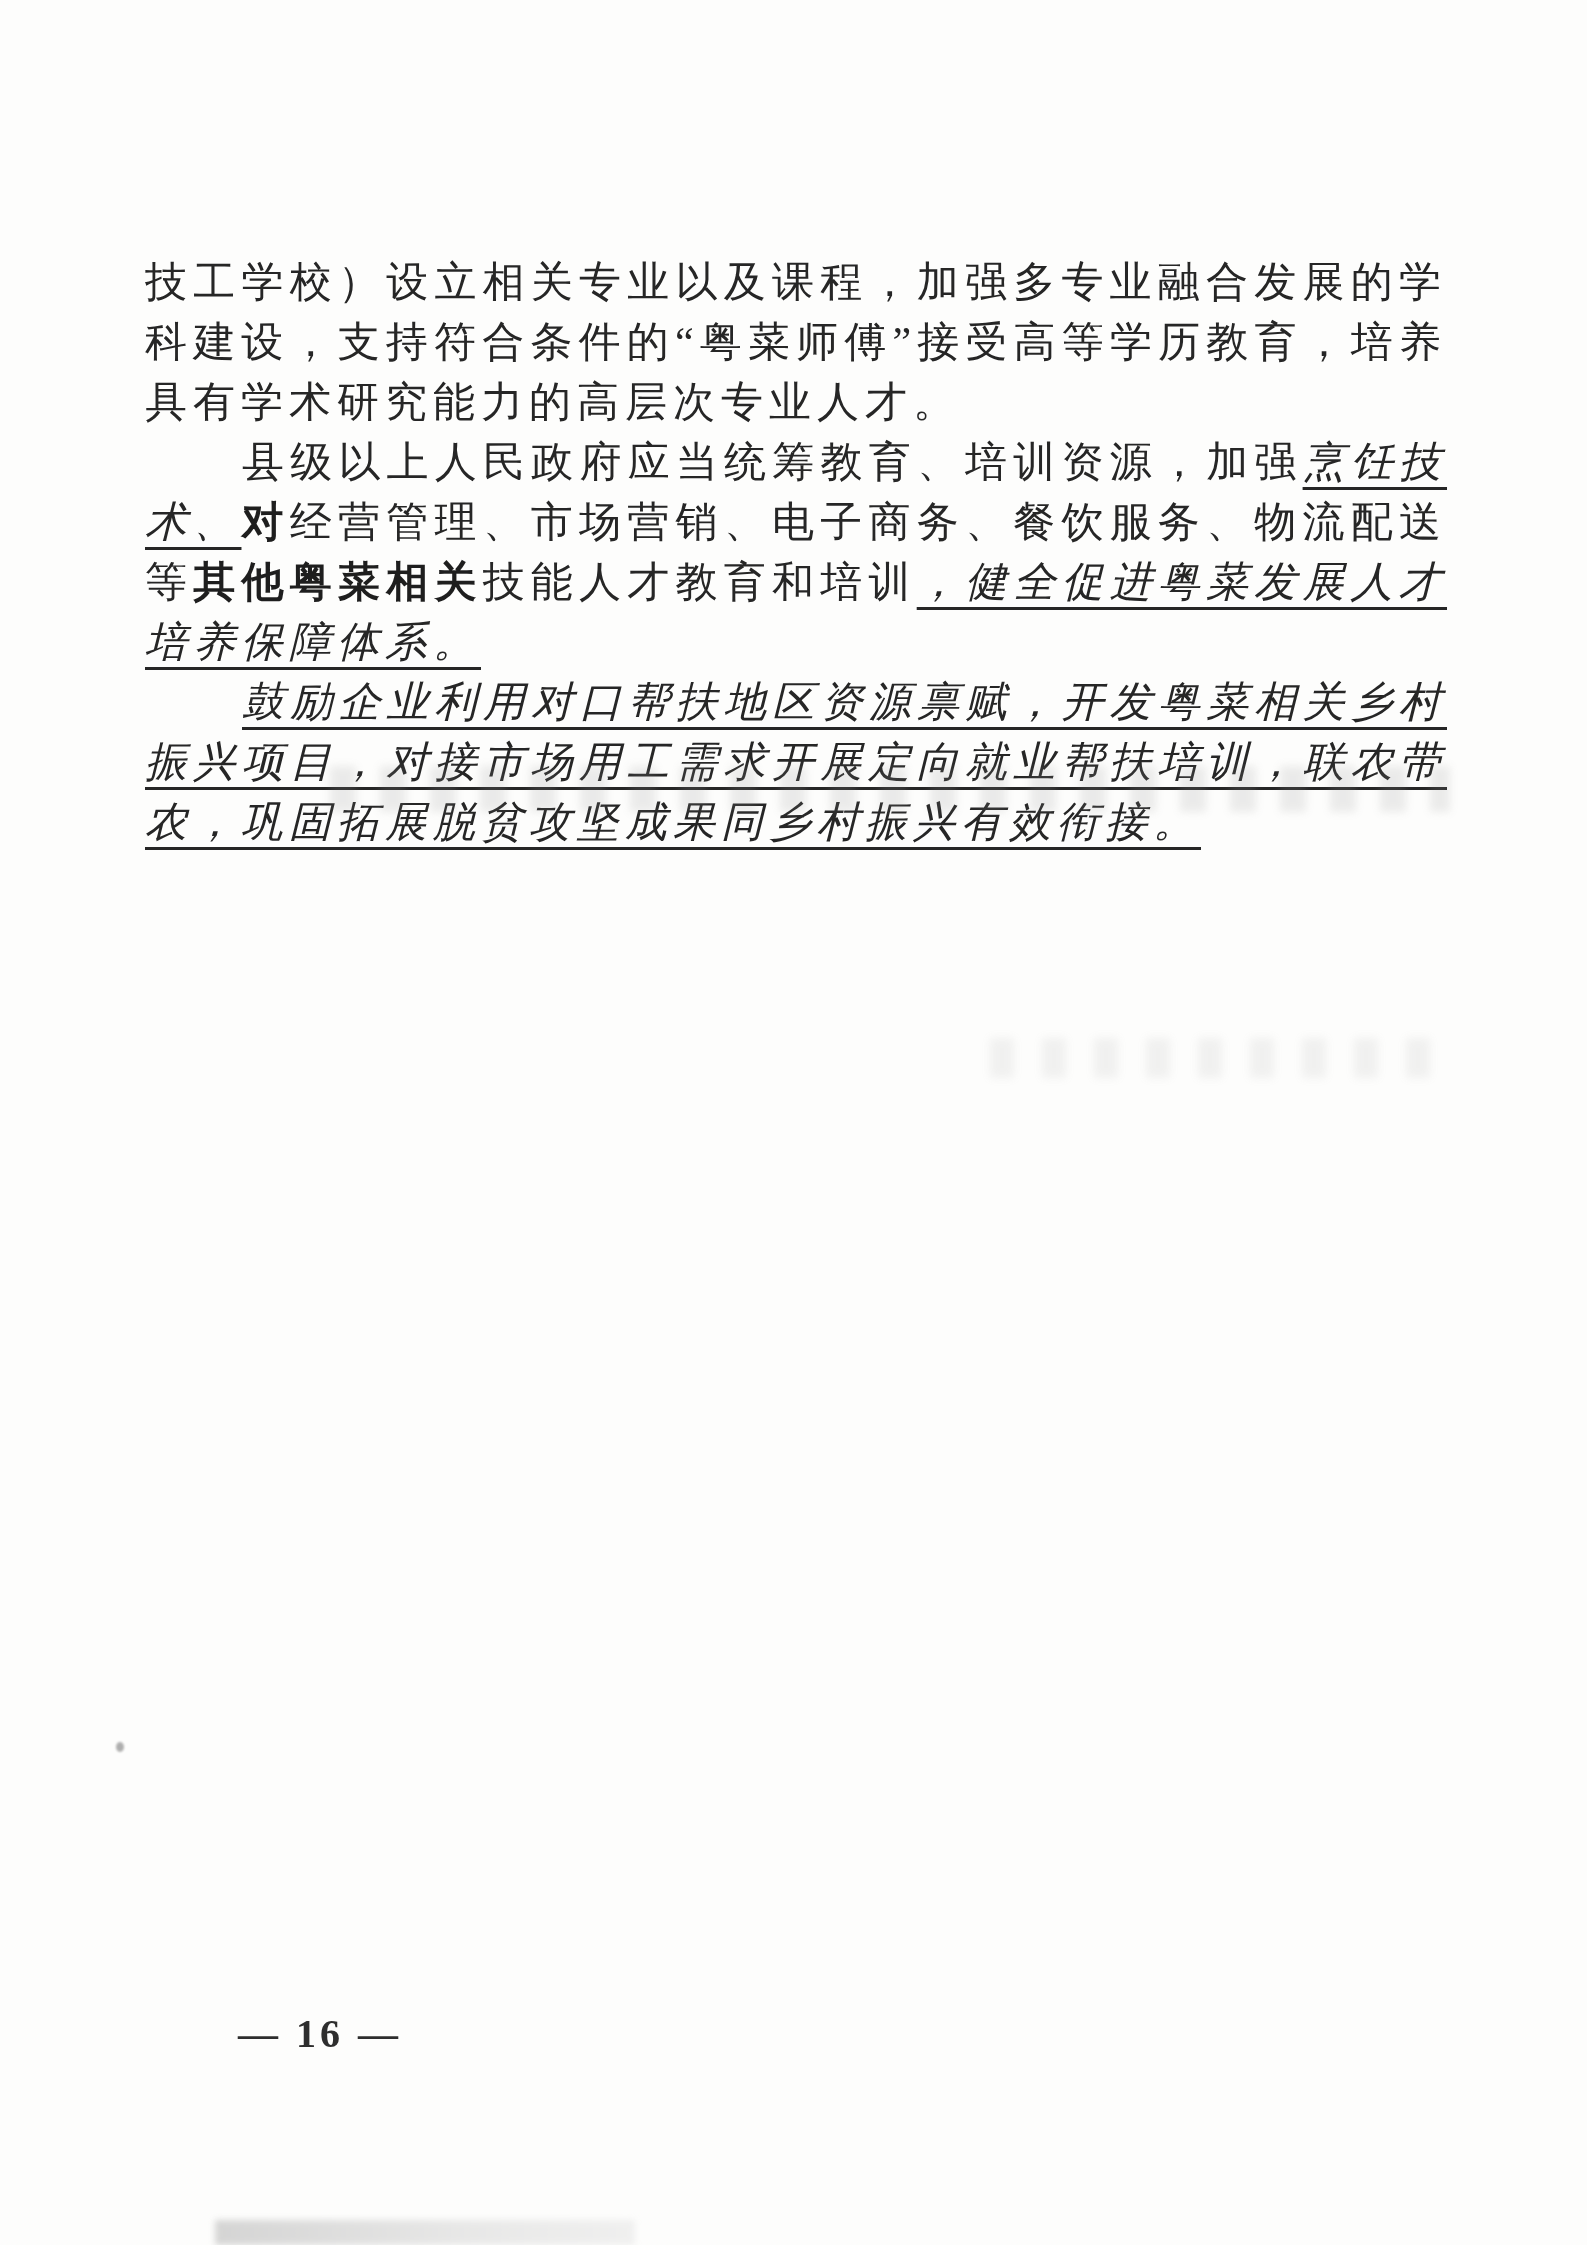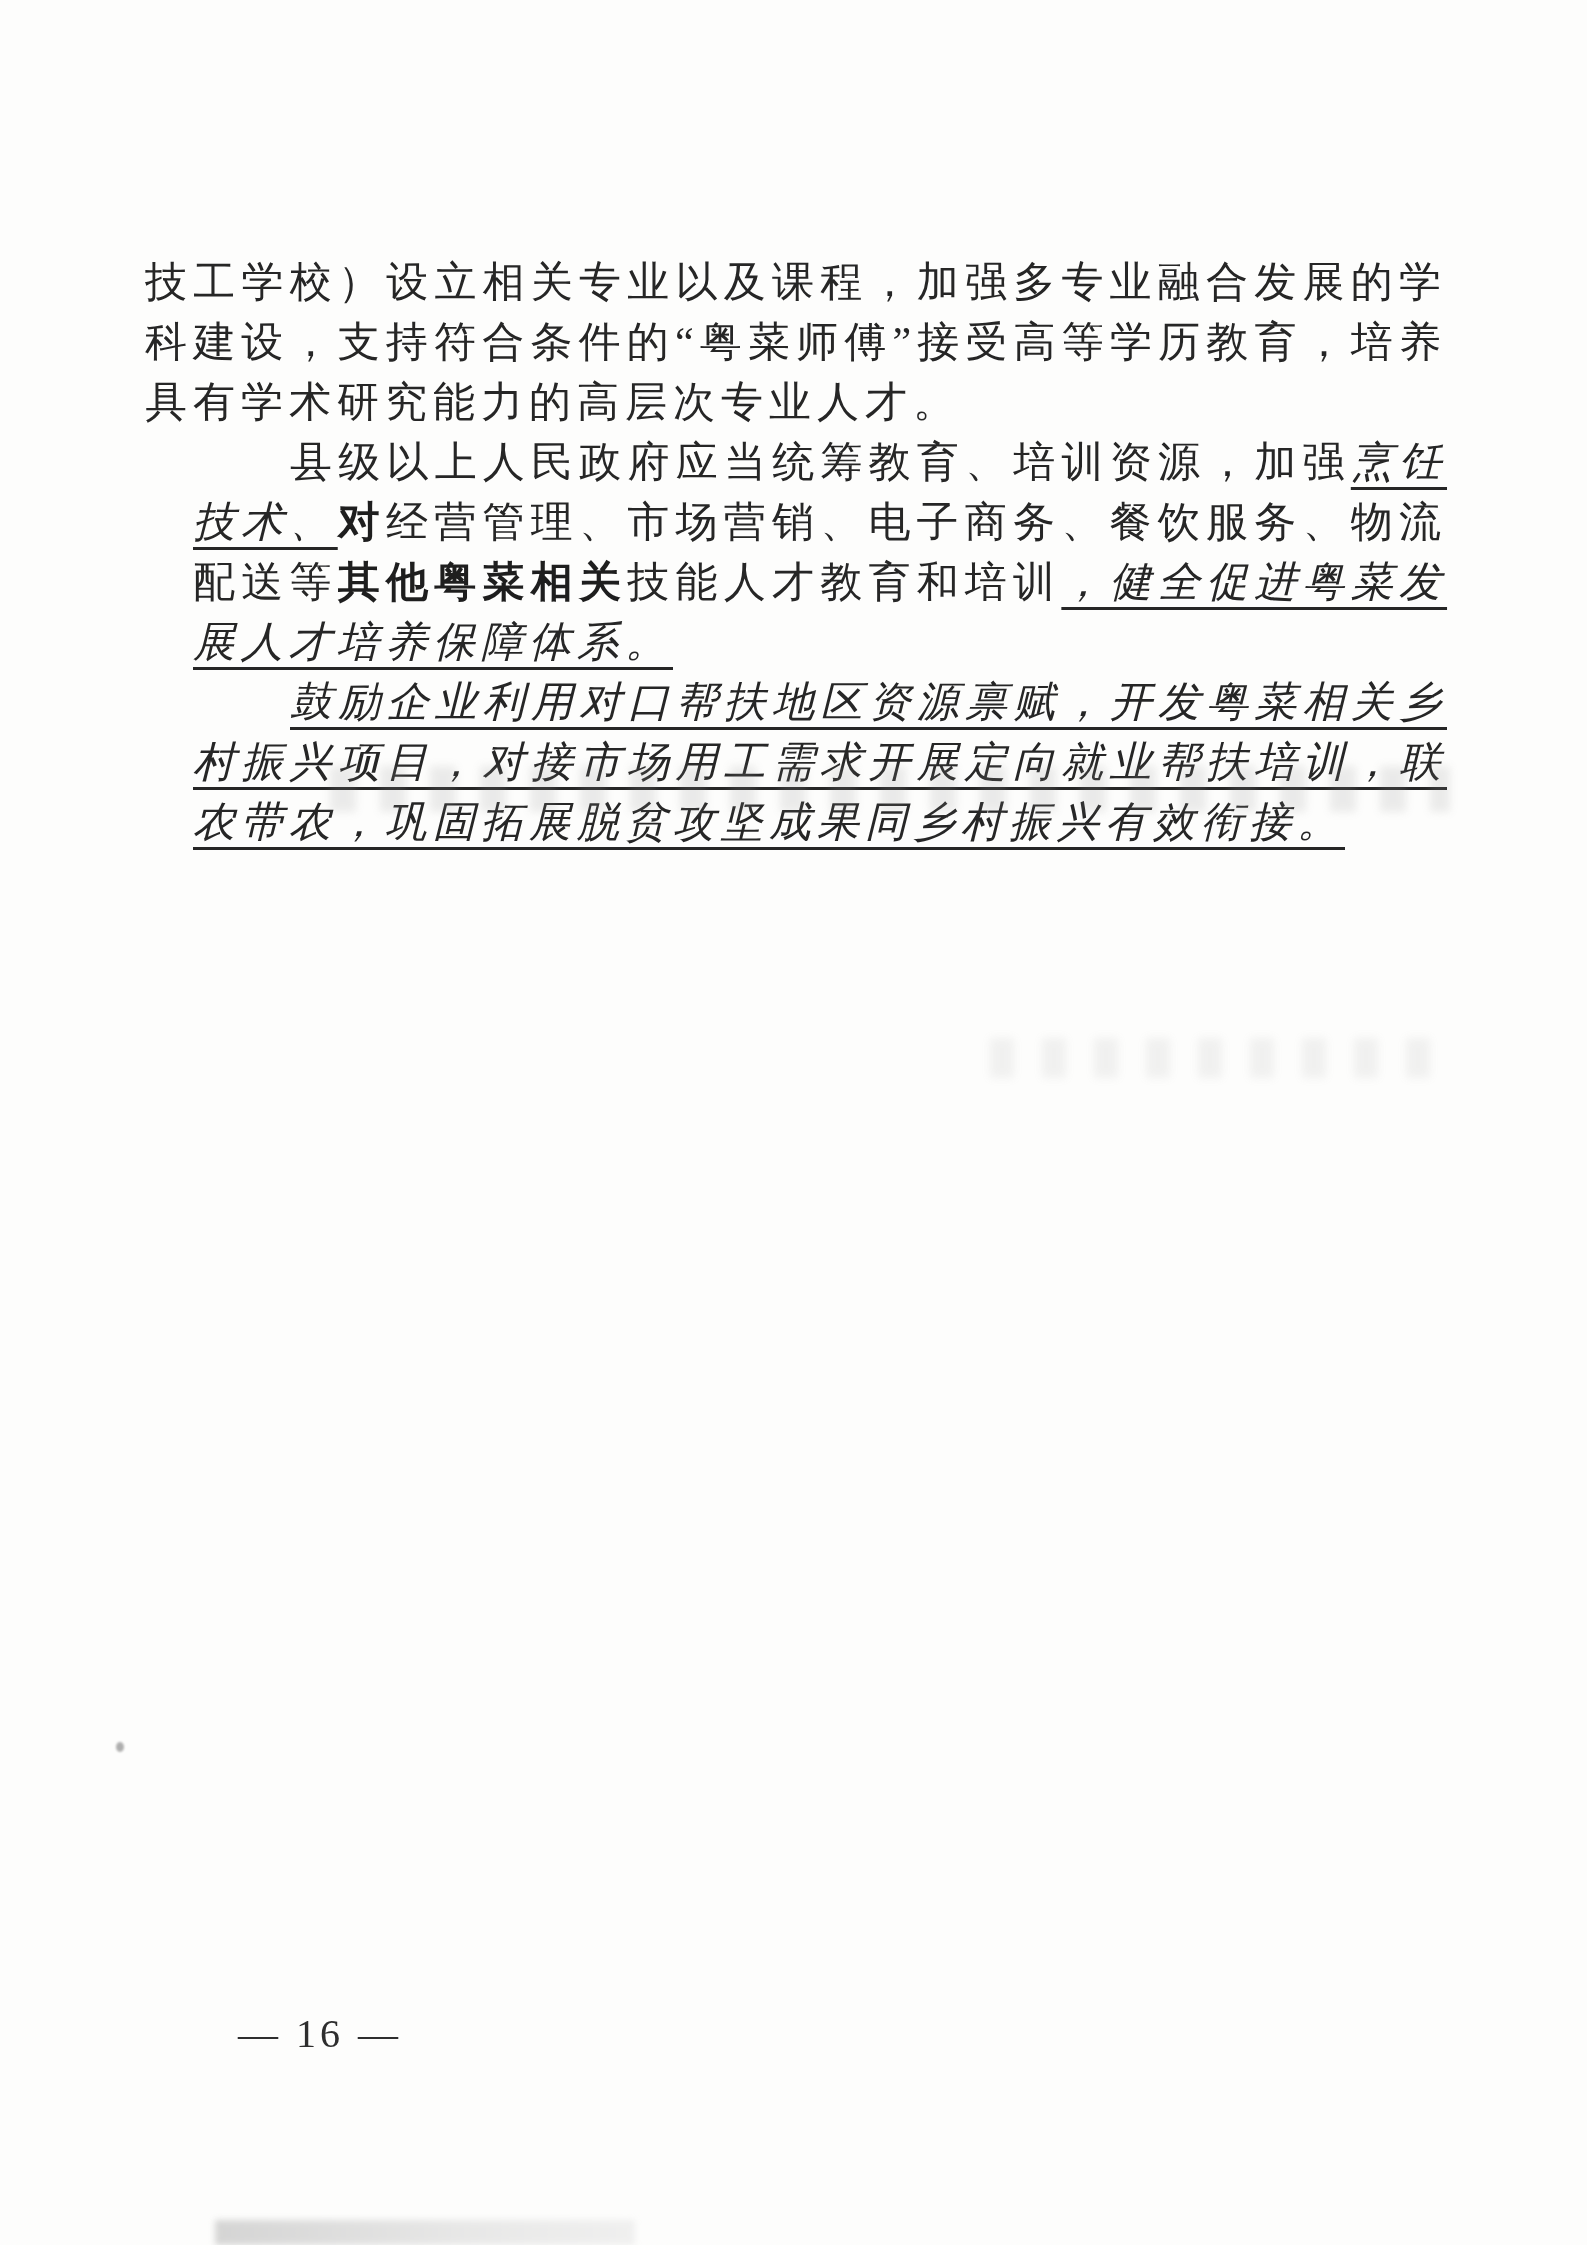--- a/index.html
+++ b/index.html
@@ -19,40 +19,41 @@
     width: 1302px;
   }
   p.para {
     margin: 0;
     font-size: 42px;
     line-height: 60px;
     letter-spacing: 6px;
     text-align: justify;
     text-justify: inter-ideograph;
   }
-  p.para.indent { text-indent: 97px; margin-left: 48px; }
+  p.para.indent { text-indent: 97px; }
   .seg-regular { }
   .seg-bold {
     font-family: "Liberation Sans", "DejaVu Sans", sans-serif;
     font-weight: 700;
     color: #1e1e1e;
   }
   .seg-ins {
     font-style: italic;
     text-decoration: underline;
     text-decoration-thickness: 2.5px;
     text-underline-offset: 11px;
   }
   .footer {
     position: absolute;
     top: 2010px;
     left: 238px;
     font-size: 40px;
     letter-spacing: 4px;
     color: #2e2e2e;
+    font-weight: bold;
   }
   
   .ghost {
     position: absolute;
     filter: blur(4px);
     pointer-events: none;
   }
   .ghost-1 {
     top: 766px; left: 330px; width: 1120px; height: 46px;
     background: repeating-linear-gradient(90deg, #8f8f8f 0 26px, transparent 26px 50px);

